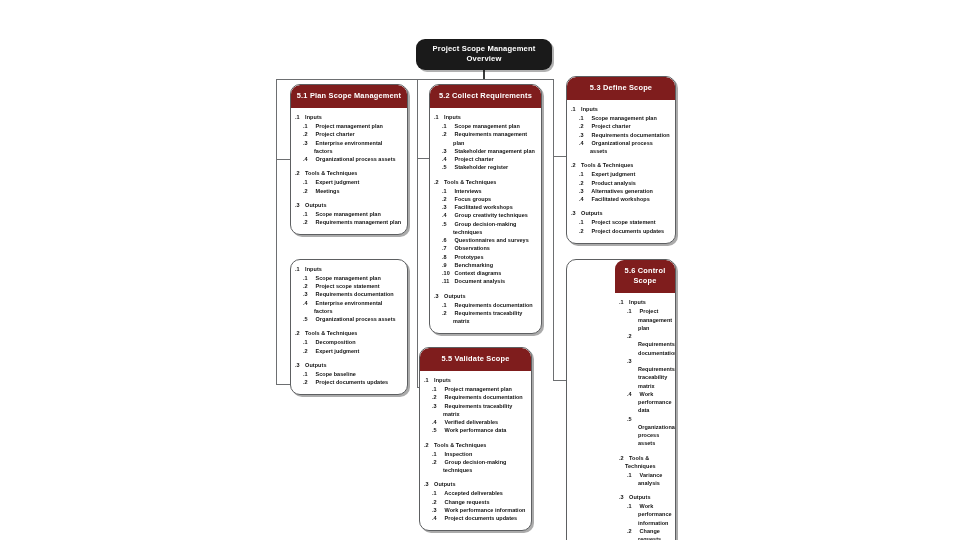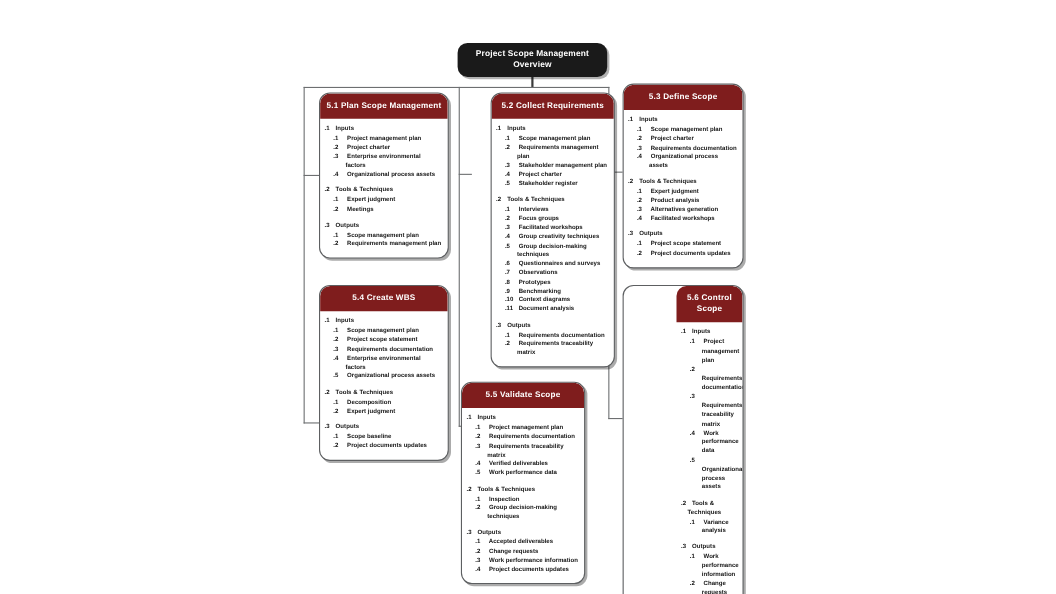--- a/index.html
+++ b/index.html
@@ -154,21 +154,21 @@
       <div class="sec">
         <div class="sec-title"><span class="num">.3</span> <span>Outputs</span></div>
         <ul class="sec-list">
           <li><span class="num">.1</span> <span>Scope management plan</span></li>
           <li><span class="num">.2</span> <span>Requirements management plan</span></li>
         </ul>
       </div>
     </div>
   </div>
 
-  <div class="pbox" style="left:429px; top:84px; width:113px;margin-left:17px;">
+  <div class="pbox" style="left:429px; top:84px; width:113px;">
     <div class="pbox-head">5.2 Collect Requirements</div>
     <div class="pbox-body">
       <div class="sec">
         <div class="sec-title"><span class="num">.1</span> <span>Inputs</span></div>
         <ul class="sec-list">
           <li><span class="num">.1</span> <span>Scope management plan</span></li>
           <li><span class="num">.2</span> <span>Requirements management plan</span></li>
           <li><span class="num">.3</span> <span>Stakeholder management plan</span></li>
           <li><span class="num">.4</span> <span>Project charter</span></li>
           <li><span class="num">.5</span> <span>Stakeholder register</span></li>
@@ -225,21 +225,20 @@
         <div class="sec-title"><span class="num">.3</span> <span>Outputs</span></div>
         <ul class="sec-list">
           <li><span class="num">.1</span> <span>Project scope statement</span></li>
           <li><span class="num">.2</span> <span>Project documents updates</span></li>
         </ul>
       </div>
     </div>
   </div>
 
   <div class="pbox" style="left:290px; top:259px; width:118px;">
-    <div class="pbox-head">5.4 Create WBS</div>
     <div class="pbox-body">
       <div class="sec">
         <div class="sec-title"><span class="num">.1</span> <span>Inputs</span></div>
         <ul class="sec-list">
           <li><span class="num">.1</span> <span>Scope management plan</span></li>
           <li><span class="num">.2</span> <span>Project scope statement</span></li>
           <li><span class="num">.3</span> <span>Requirements documentation</span></li>
           <li><span class="num">.4</span> <span>Enterprise environmental factors</span></li>
           <li><span class="num">.5</span> <span>Organizational process assets</span></li>
         </ul>

